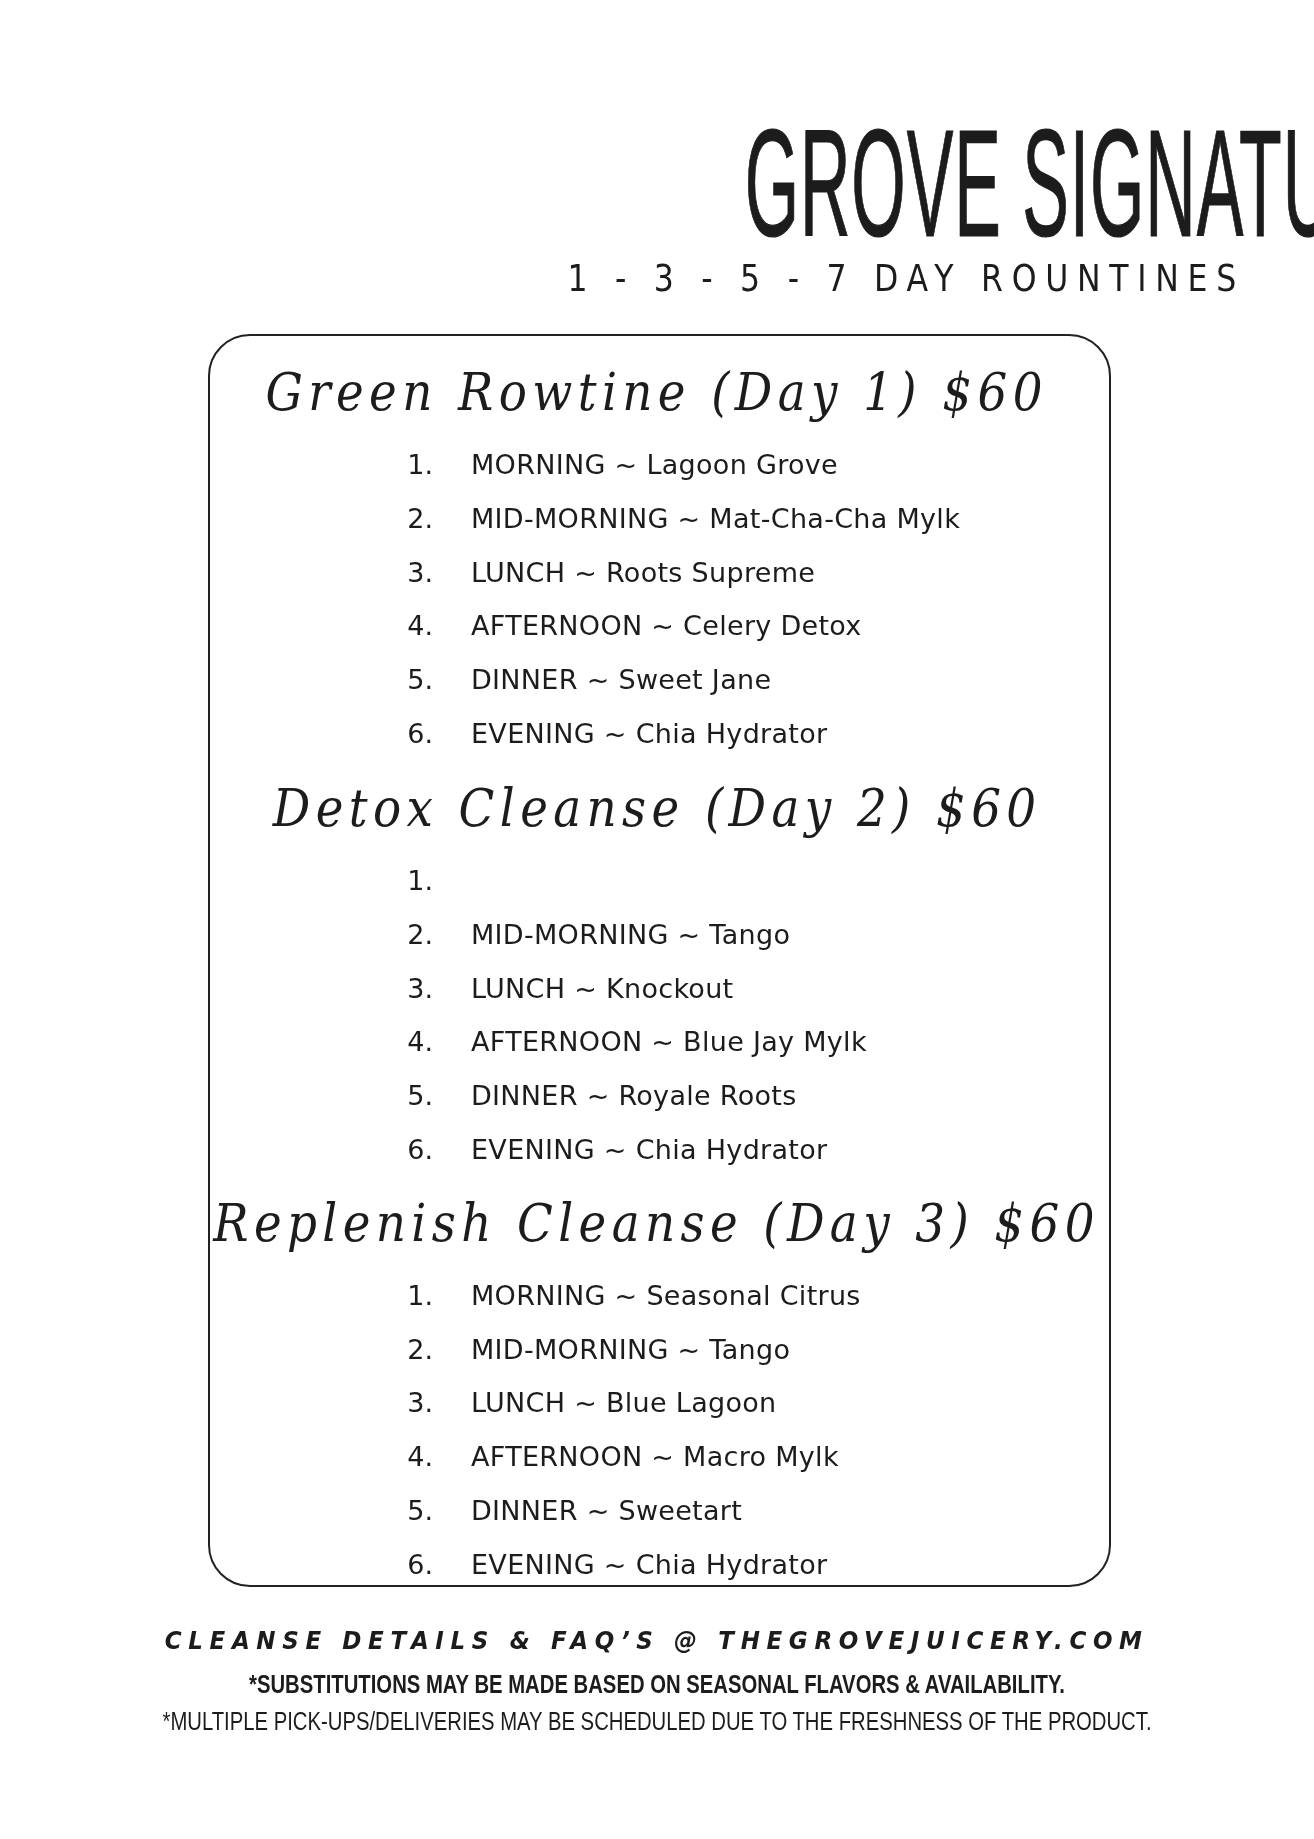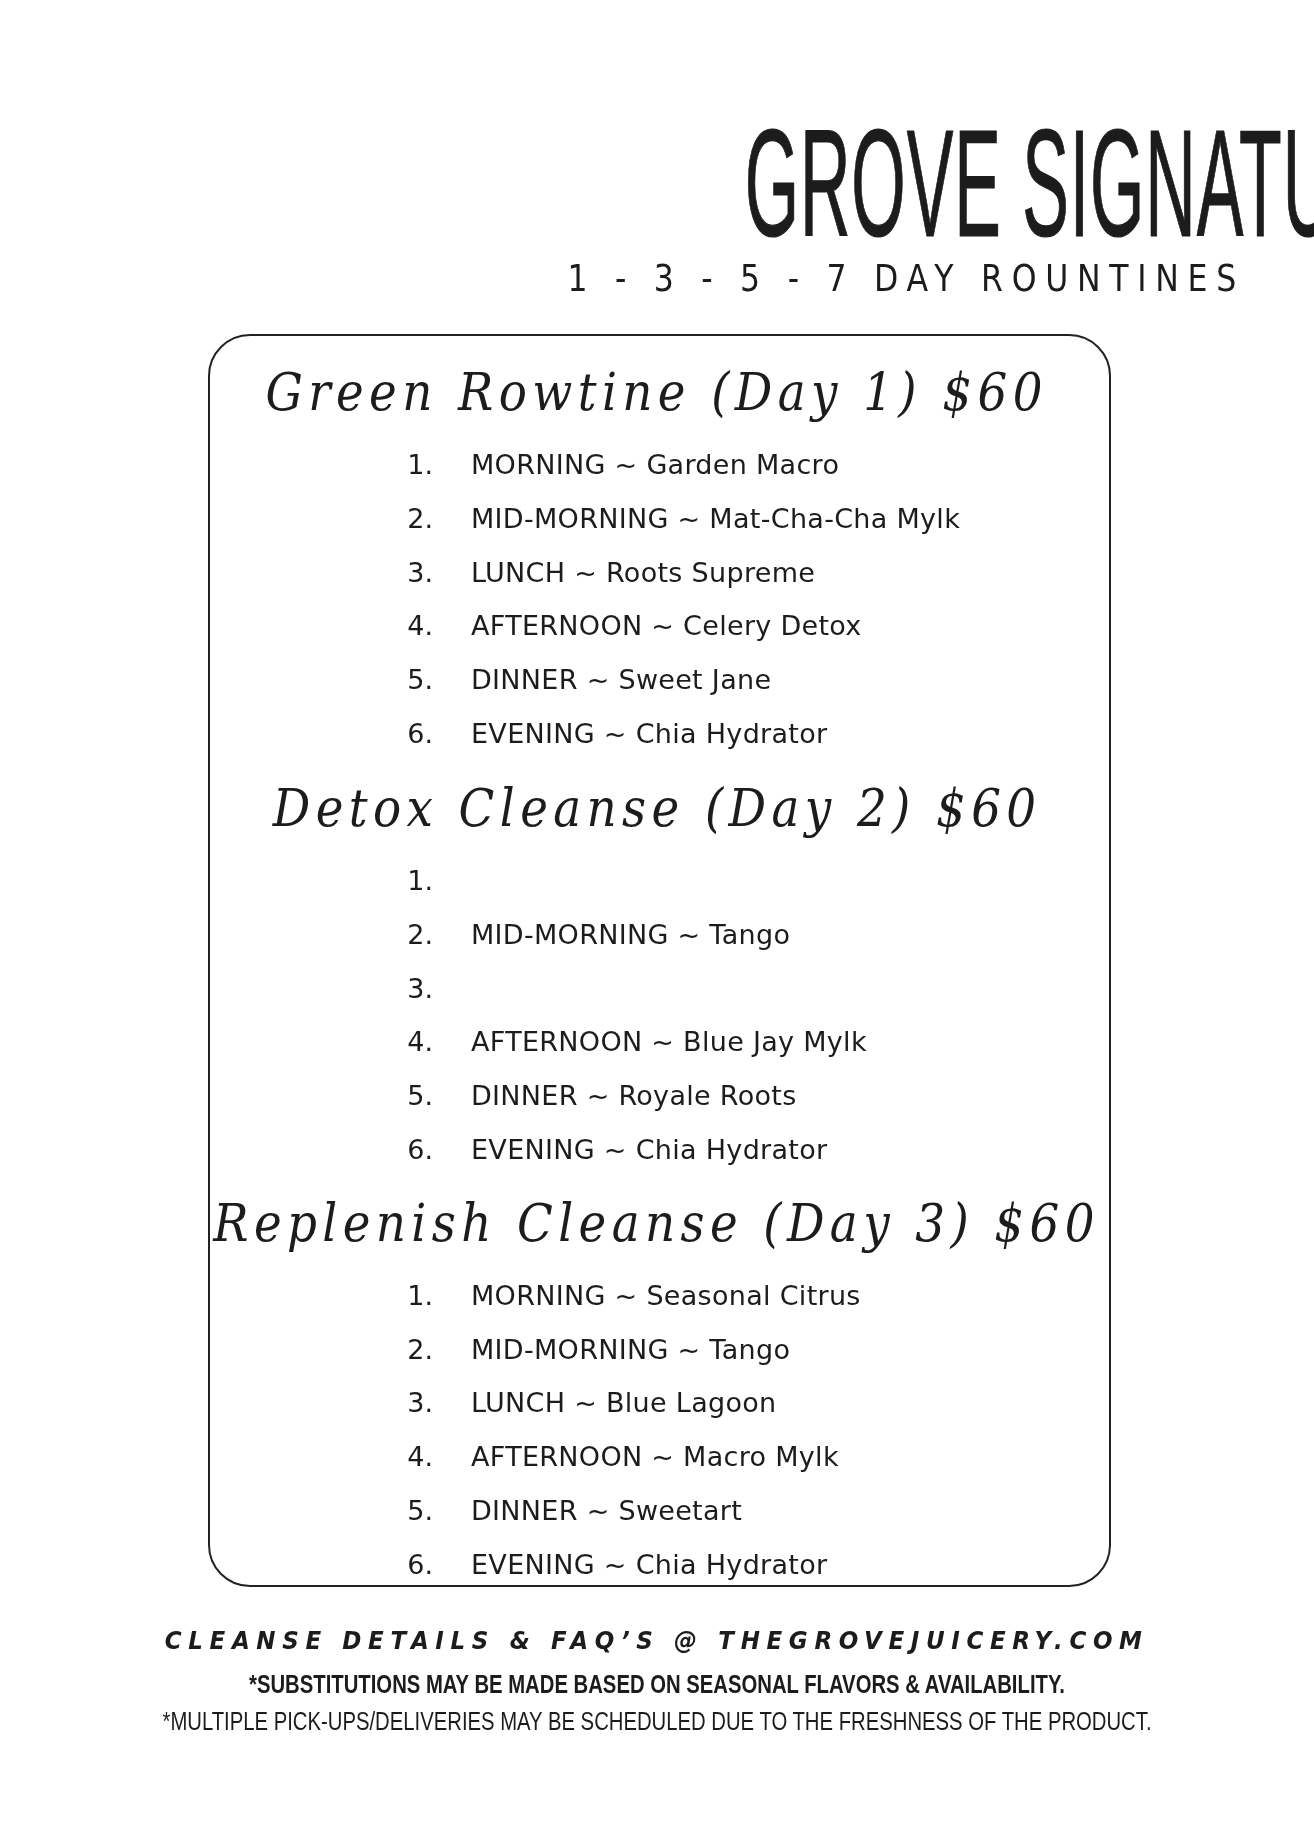--- a/index.html
+++ b/index.html
@@ -139,21 +139,21 @@
   <span class="subtitle">1 - 3 - 5 - 7 DAY ROUNTINES</span>
 </div>
 
 <div class="abs menu-box"></div>
 
 <div class="abs heading-wrap" style="top:352px;">
   <span class="heading">Green Rowtine (Day 1) $60</span>
 </div>
 <div class="abs item" style="top:445px;">
   <span class="num">1.</span>
-  <span class="txt">MORNING ~ Garden Macro</span>
+  <span class="txt">MORNING ~ Lagoon Grove</span>
 </div>
 <div class="abs item" style="top:499px;">
   <span class="num">2.</span>
   <span class="txt">MID-MORNING ~ Mat-Cha-Cha Mylk</span>
 </div>
 <div class="abs item" style="top:553px;">
   <span class="num">3.</span>
   <span class="txt">LUNCH ~ Roots Supreme</span>
 </div>
 <div class="abs item" style="top:606px;">
@@ -174,20 +174,21 @@
 </div>
 <div class="abs item" style="top:861px;">
   <span class="num">1.</span>
 </div>
 <div class="abs item" style="top:915px;">
   <span class="num">2.</span>
   <span class="txt">MID-MORNING ~ Tango</span>
 </div>
 <div class="abs item" style="top:969px;">
   <span class="num">3.</span>
+  <span class="txt">LUNCH ~ Knockout</span>
 </div>
 <div class="abs item" style="top:1022px;">
   <span class="num">4.</span>
   <span class="txt">AFTERNOON ~ Blue Jay Mylk</span>
 </div>
 <div class="abs item" style="top:1076px;">
   <span class="num">5.</span>
   <span class="txt">DINNER ~ Royale Roots</span>
 </div>
 <div class="abs item" style="top:1130px;">

